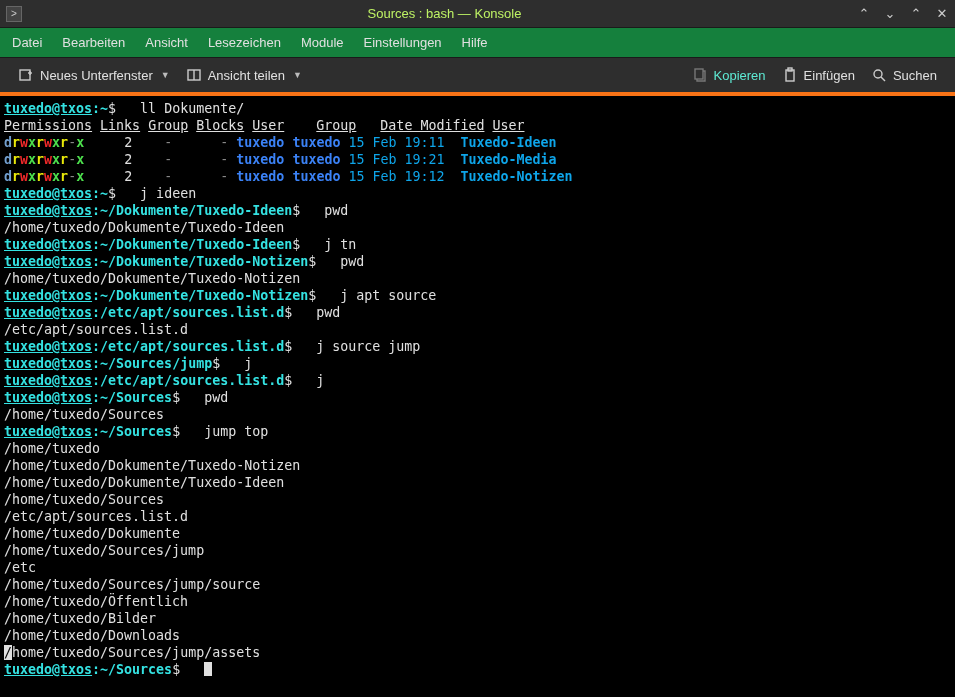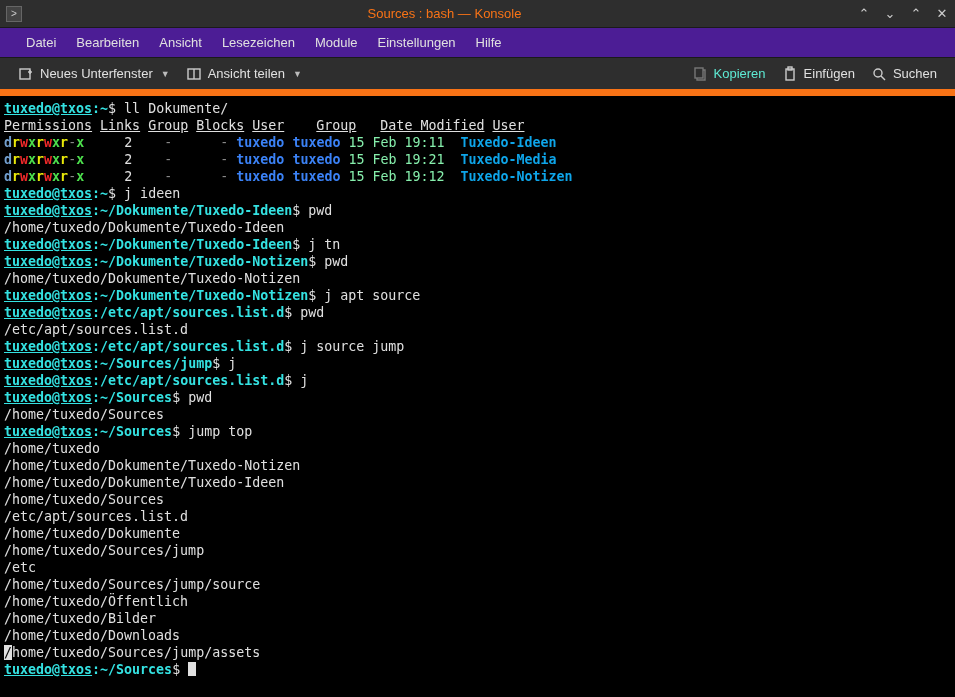--- a/index.html
+++ b/index.html
@@ -24,56 +24,56 @@
     background: #444;
     border: 1px solid #666;
     margin-right: 10px;
     display:flex;align-items:center;justify-content:center;
     font-size:10px;color:#ccc;
   }
   .titlebar .title {
     flex: 1;
     text-align: center;
     font-size: 13px;
-    color: #f97316;
+    color: #bef264;
   }
   .titlebar .winbtns {
     display: flex;
     gap: 12px;
   }
   .titlebar .winbtns span {
     width: 14px; height: 14px;
     display: inline-flex;
     align-items: center;
     justify-content: center;
     font-size: 13px;
     color: #ccc;
     cursor: pointer;
   }
   .menubar {
     height: 30px;
-    background: #4c1d95;
-    display: flex;
-    align-items: center;
-    padding: 0 16px;
+    background: #15803d;
+    display: flex;
+    align-items: center;
+    padding: 0 2px;
     gap: 0;
     border-bottom: 1px solid #1a1a1a;
     font-size: 13px;
   }
   .menubar .menu-item {
     padding: 4px 10px;
     cursor: pointer;
   }
   .toolbar {
     height: 38px;
     background: #2e2e2e;
     display: flex;
     align-items: center;
     padding: 0 10px;
-    border-bottom: 7px solid #f97316;
+    border-bottom: 4px solid #f97316;
     font-size: 13px;
   }
   .toolbar .tbtn {
     display: flex;
     align-items: center;
     gap: 6px;
     padding: 4px 8px;
     cursor: pointer;
   }
   .toolbar .tbtn.disabled { color: #5eead4; }
@@ -97,28 +97,28 @@
     white-space: pre;
     overflow: auto;
     color: #e0e0e0;
   }
   .terminal::-webkit-scrollbar { width: 12px; background:#1a1a1a; }
   .terminal::-webkit-scrollbar-thumb { background:#444; }
   .c-user { color: #34e2e2; font-weight: bold; text-decoration: underline; }
   .c-colon { color: #34e2e2; font-weight: bold; }
   .c-path { color: #34e2e2; font-weight: bold; }
   .c-dollar { color: #e0e0e0; }
-  .c-cmd { color: #e0e0e0; }
+  .c-cmd { color: #e0e0e0; margin-left: 16px; }
   .c-d { color: #729fcf; font-weight:bold; }
   .c-r { color: #e8e80a; font-weight:bold; }
   .c-w { color: #ef2929; font-weight:bold; }
   .c-x { color: #4de04d; font-weight:bold; }
   .c-dash { color: #888; }
   .c-own { color: #3b82f6; font-weight:bold; }
-  .c-date { color: #86efac; text-align: right; }
+  .c-date { color: #0ea5e9; text-align: right; }
   .c-dir { color: #0ea5e9; font-weight:bold; }
   .c-ul { text-decoration: underline; }
   .c-white { color: #e0e0e0; }
   .cursor {
     display:inline-block;
     width: 8px; height: 14px;
     background:#e0e0e0;
     vertical-align: -2px;
   }
 </style>

